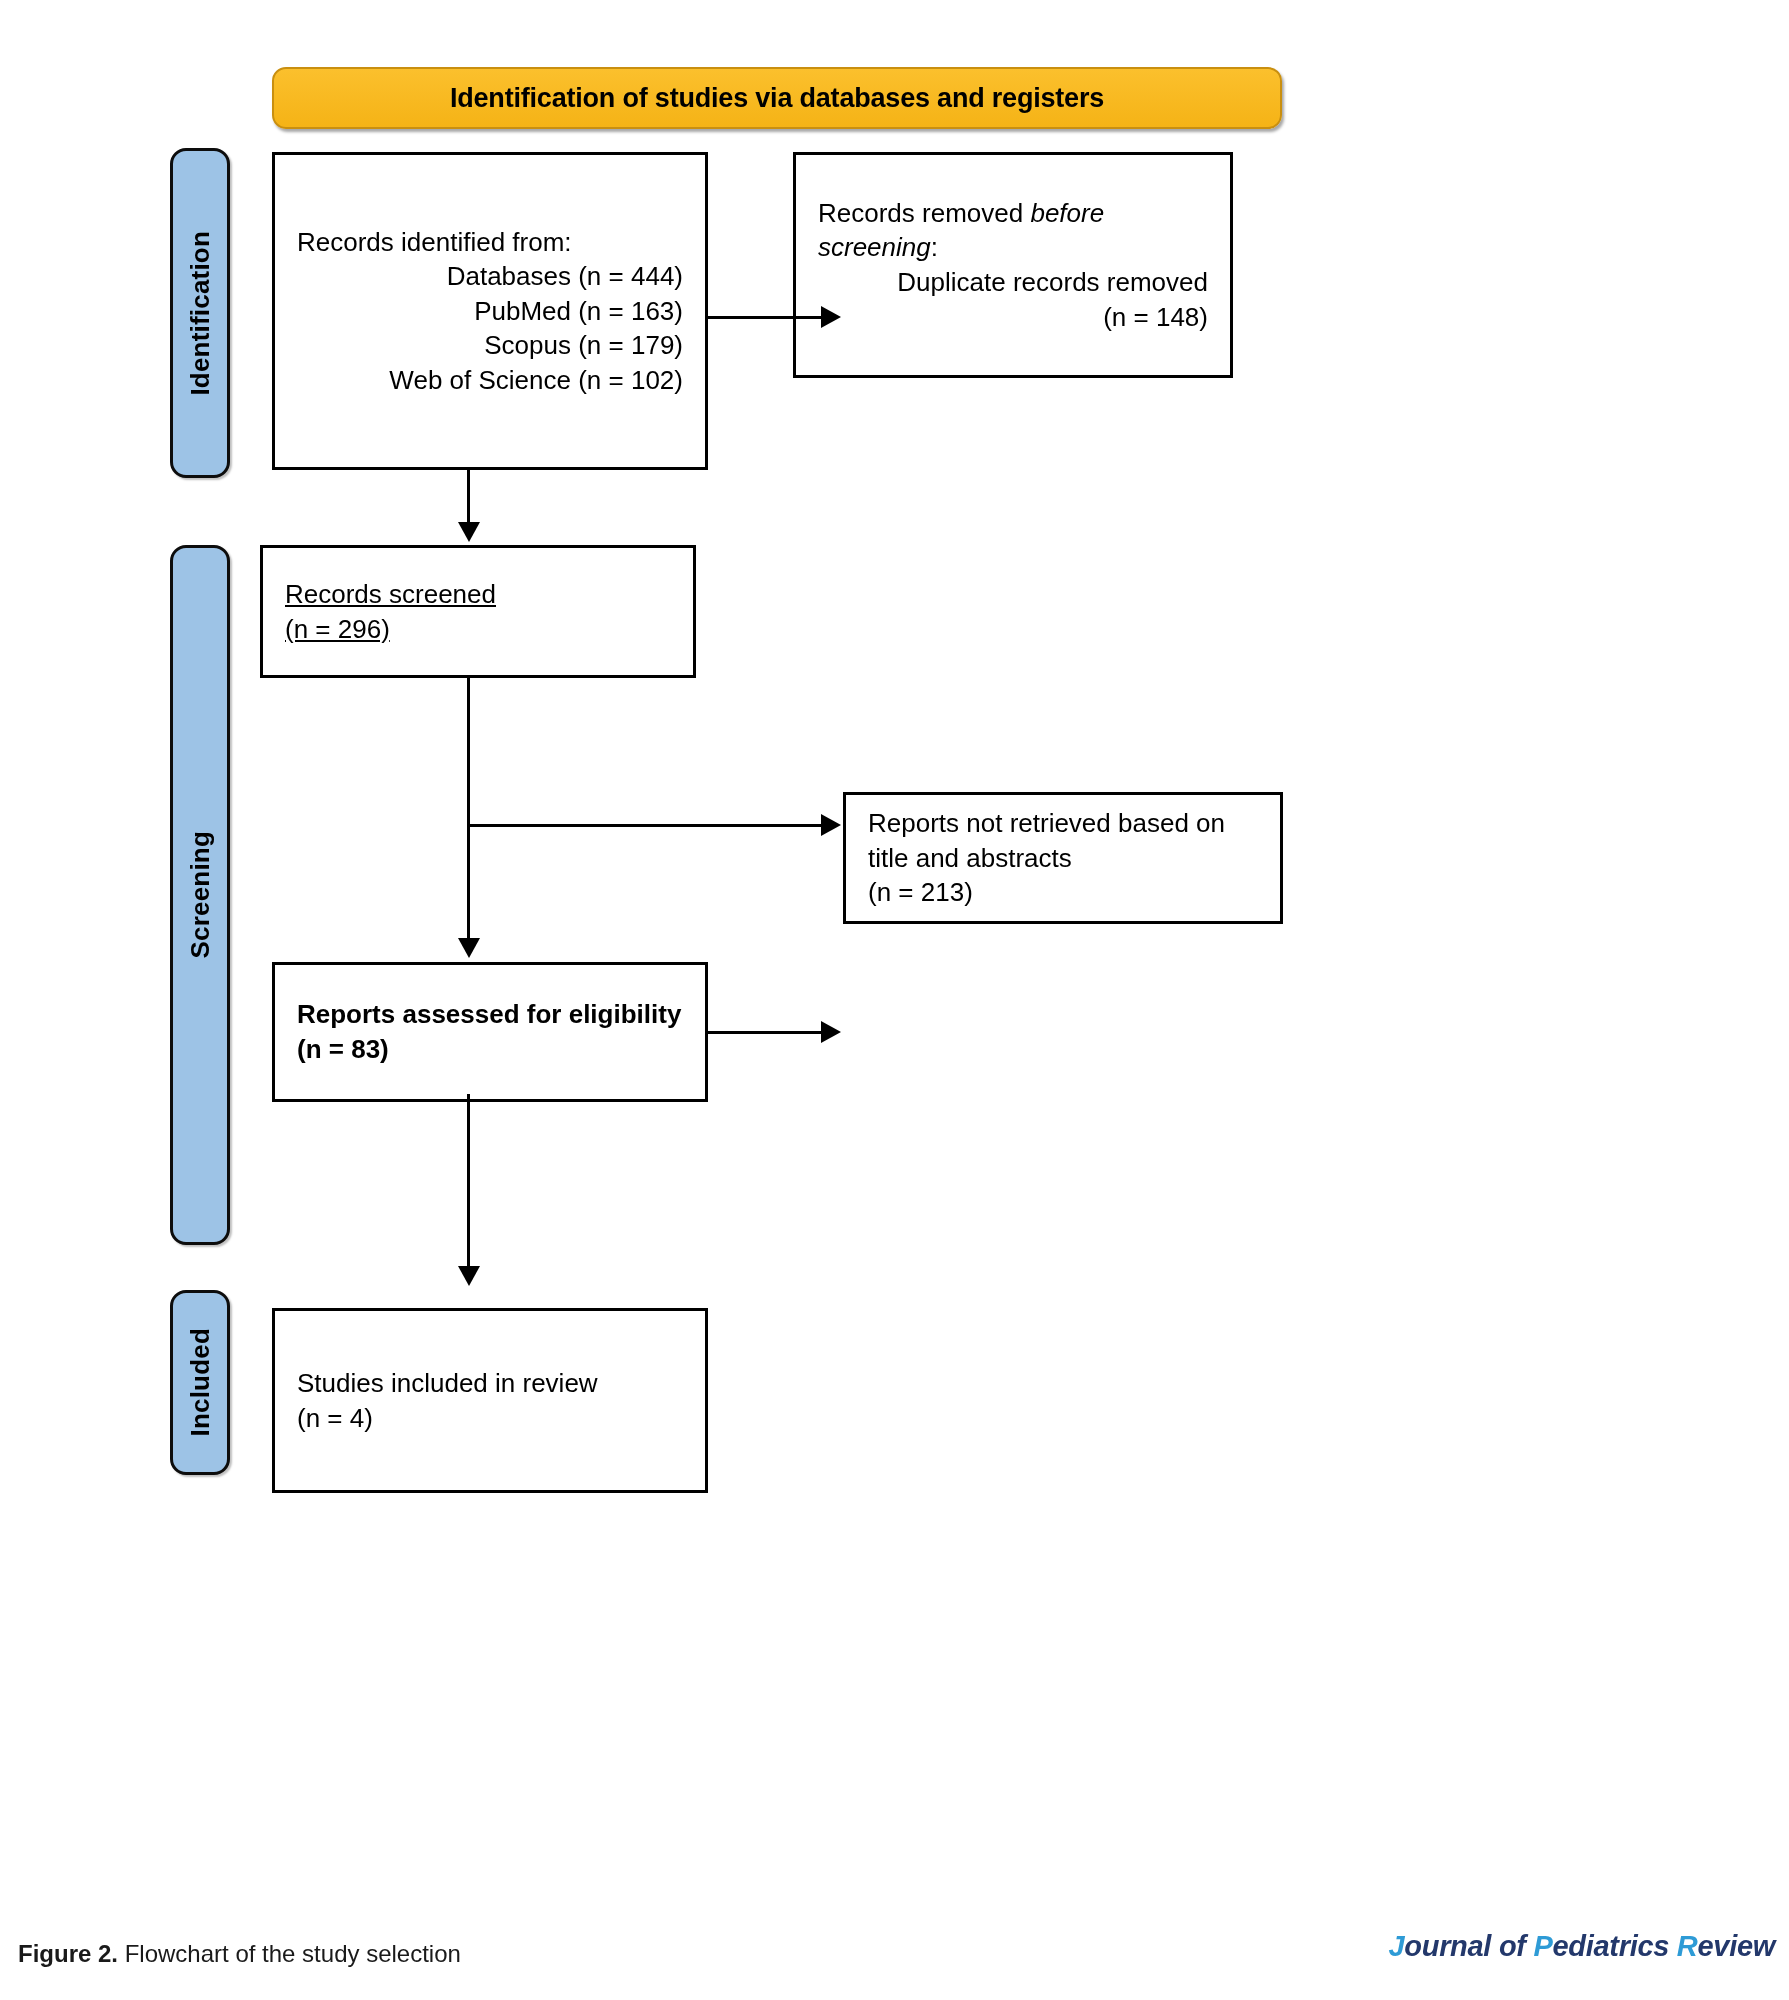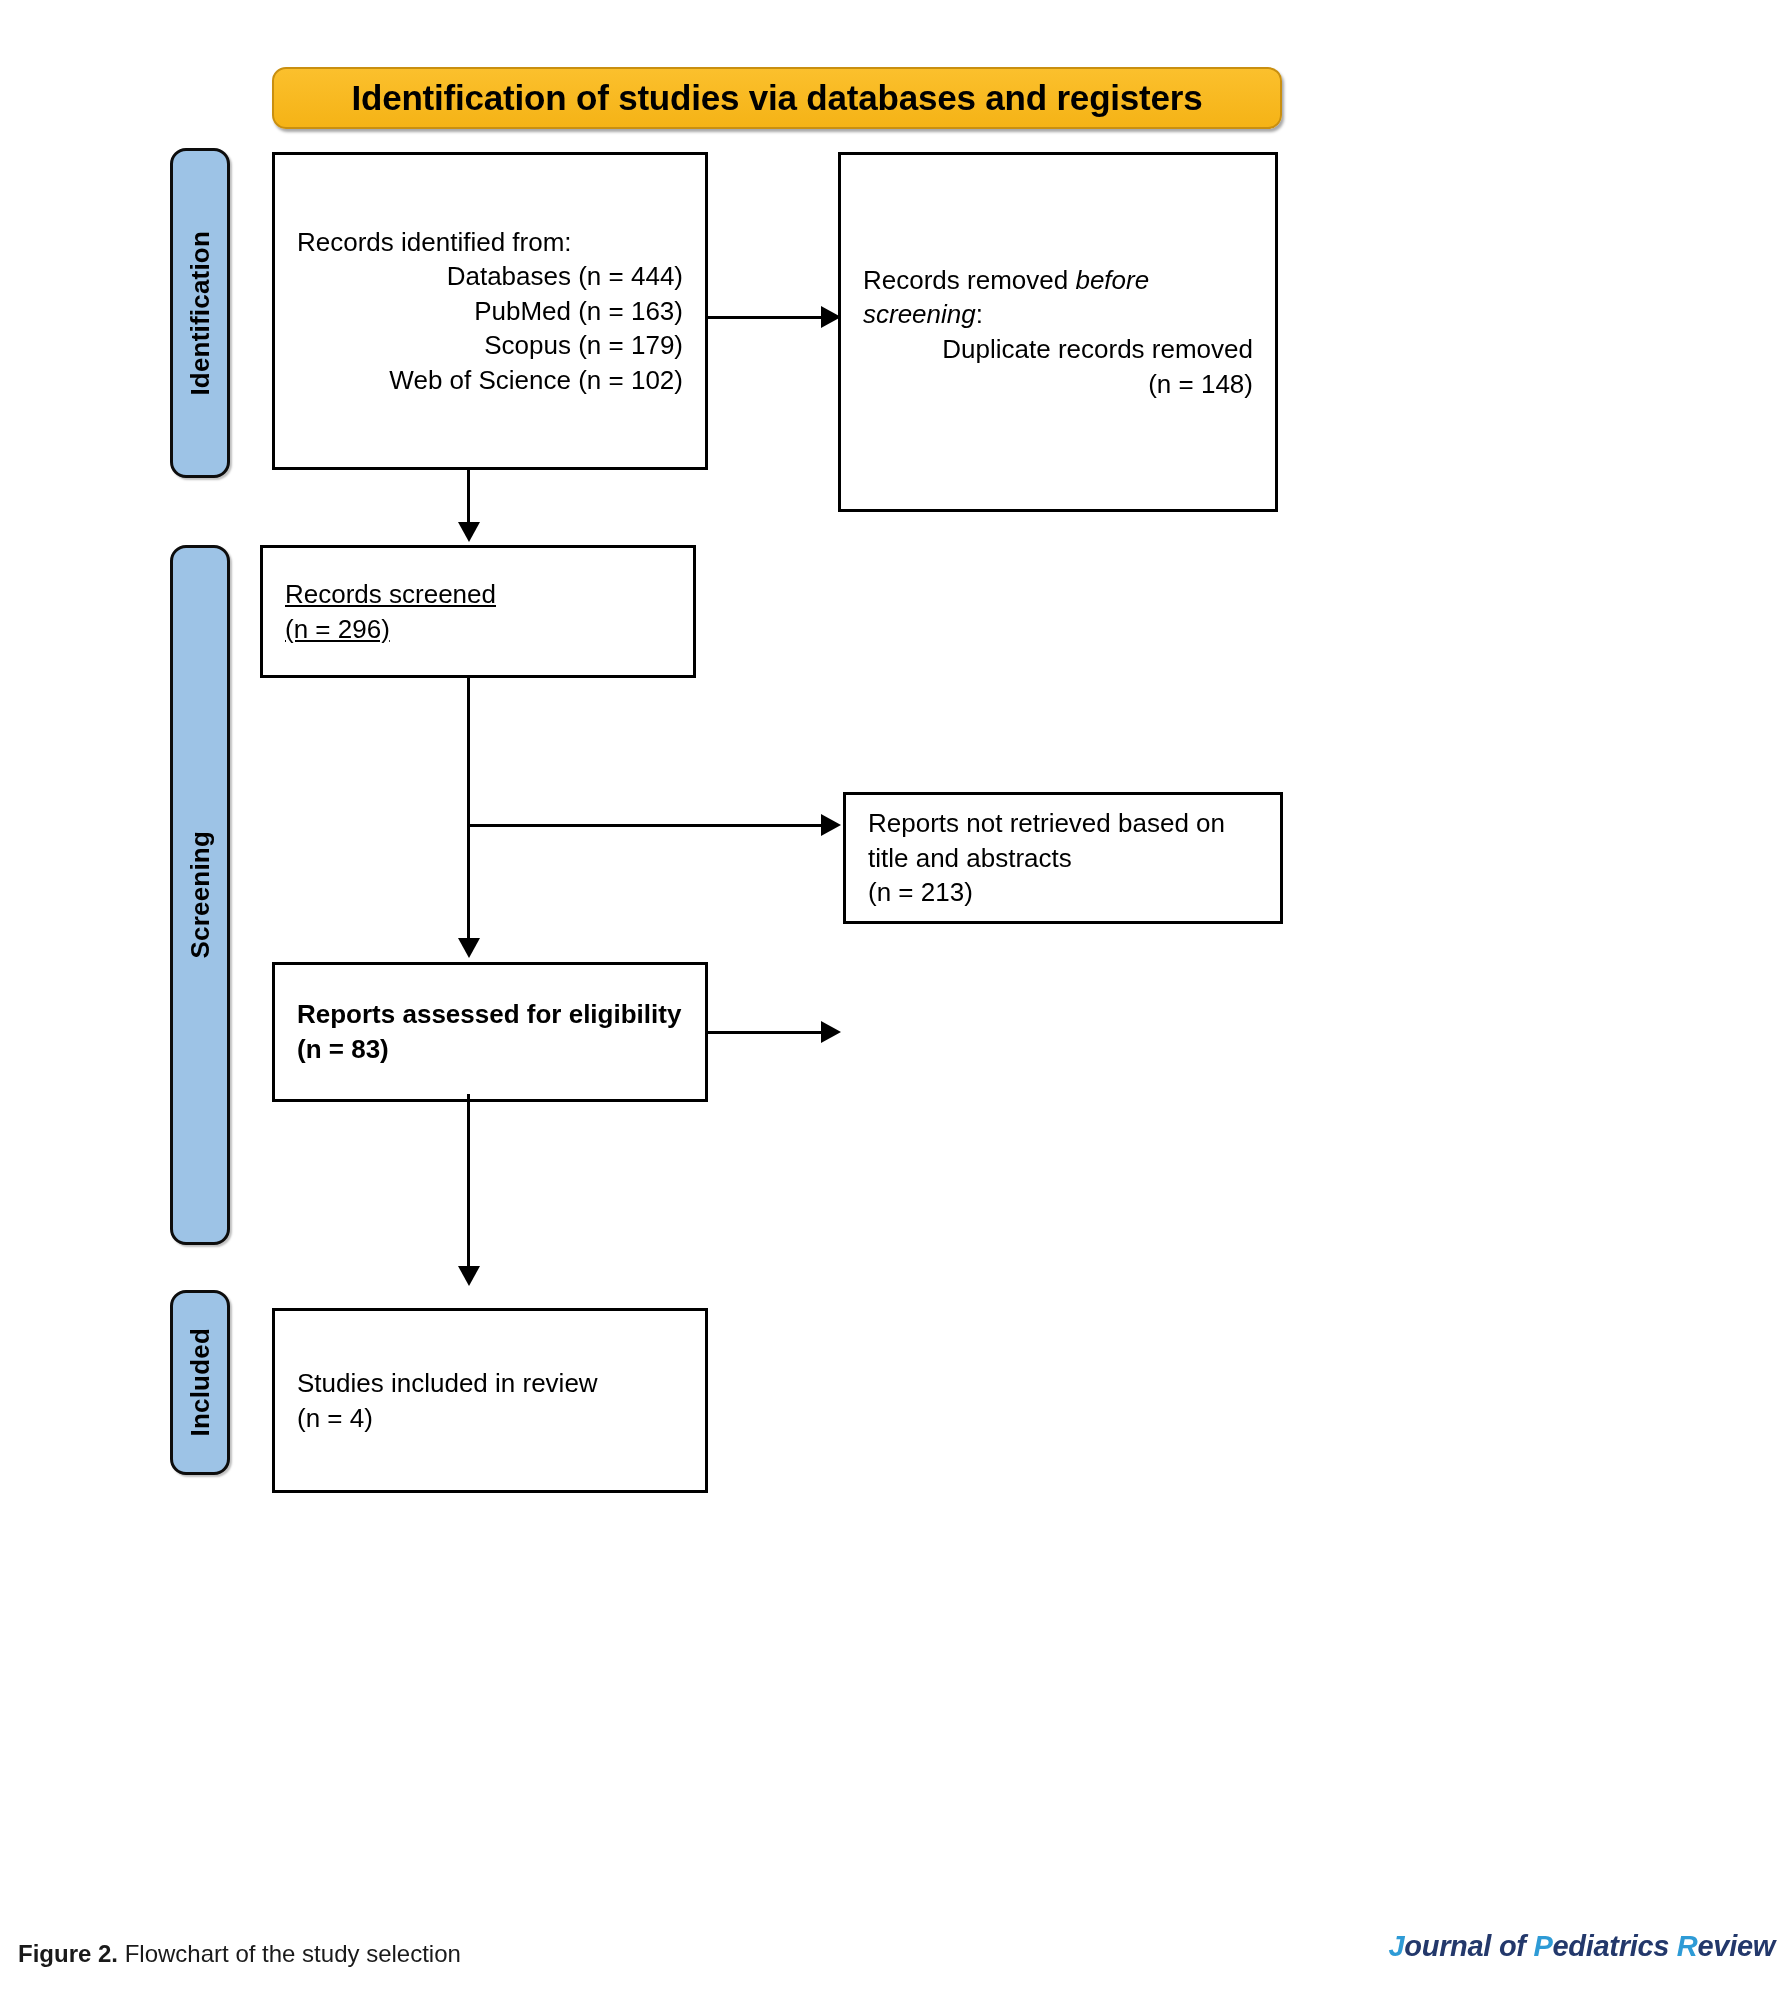--- a/index.html
+++ b/index.html
@@ -30,21 +30,21 @@
     background: linear-gradient(180deg,#FBC02D 0%, #F5B316 100%);
     border: 2px solid #C98F10;
     border-radius: 14px;
     box-shadow: 2px 3px 3px rgba(0,0,0,0.35);
     display: flex;
     align-items: center;
     justify-content: center;
     box-sizing: border-box;
   }
   .banner-text {
-    font-size: 35px;
+    font-size: 27px;
     font-weight: bold;
     color: #000;
     letter-spacing: -0.2px;
     white-space: nowrap;
   }
 
   
   .stage-bar {
     position: absolute;
     background: #9DC3E6;
@@ -83,21 +83,21 @@
   .box .line {
     font-size: 26px;
     line-height: 1.33;
     color: #000;
     white-space: nowrap;
   }
   .box .line.ind { padding-left: 40px; text-align: right; }
   .box .line i { font-style: italic; }
 
   #box-identified  { left: 272px;  top: 152px;  width: 436px; height: 318px; }
-  #box-removed     { left: 838px;  top: 152px;  width: 440px; height: 360px; }
+  #box-removed     { left: 793px;  top: 152px;  width: 440px; height: 226px; }
   #box-screened    { left: 260px;  top: 545px;  width: 436px; height: 133px; text-decoration: underline; }
   #box-notretrieved{ left: 843px;  top: 792px;  width: 440px; height: 132px; }
   #box-assessed    { left: 272px;  top: 962px;  width: 436px; height: 140px; font-weight: bold; }
   #box-excluded    { left: 843px;  top: 962px;  width: 440px; height: 285px; }
   #box-included    { left: 272px;  top: 1308px; width: 436px; height: 185px; }
 
   
   .hline { position: absolute; background: #000; height: 3px; }
   .vline { position: absolute; background: #000; width: 3px; }
   .arrow-r {

